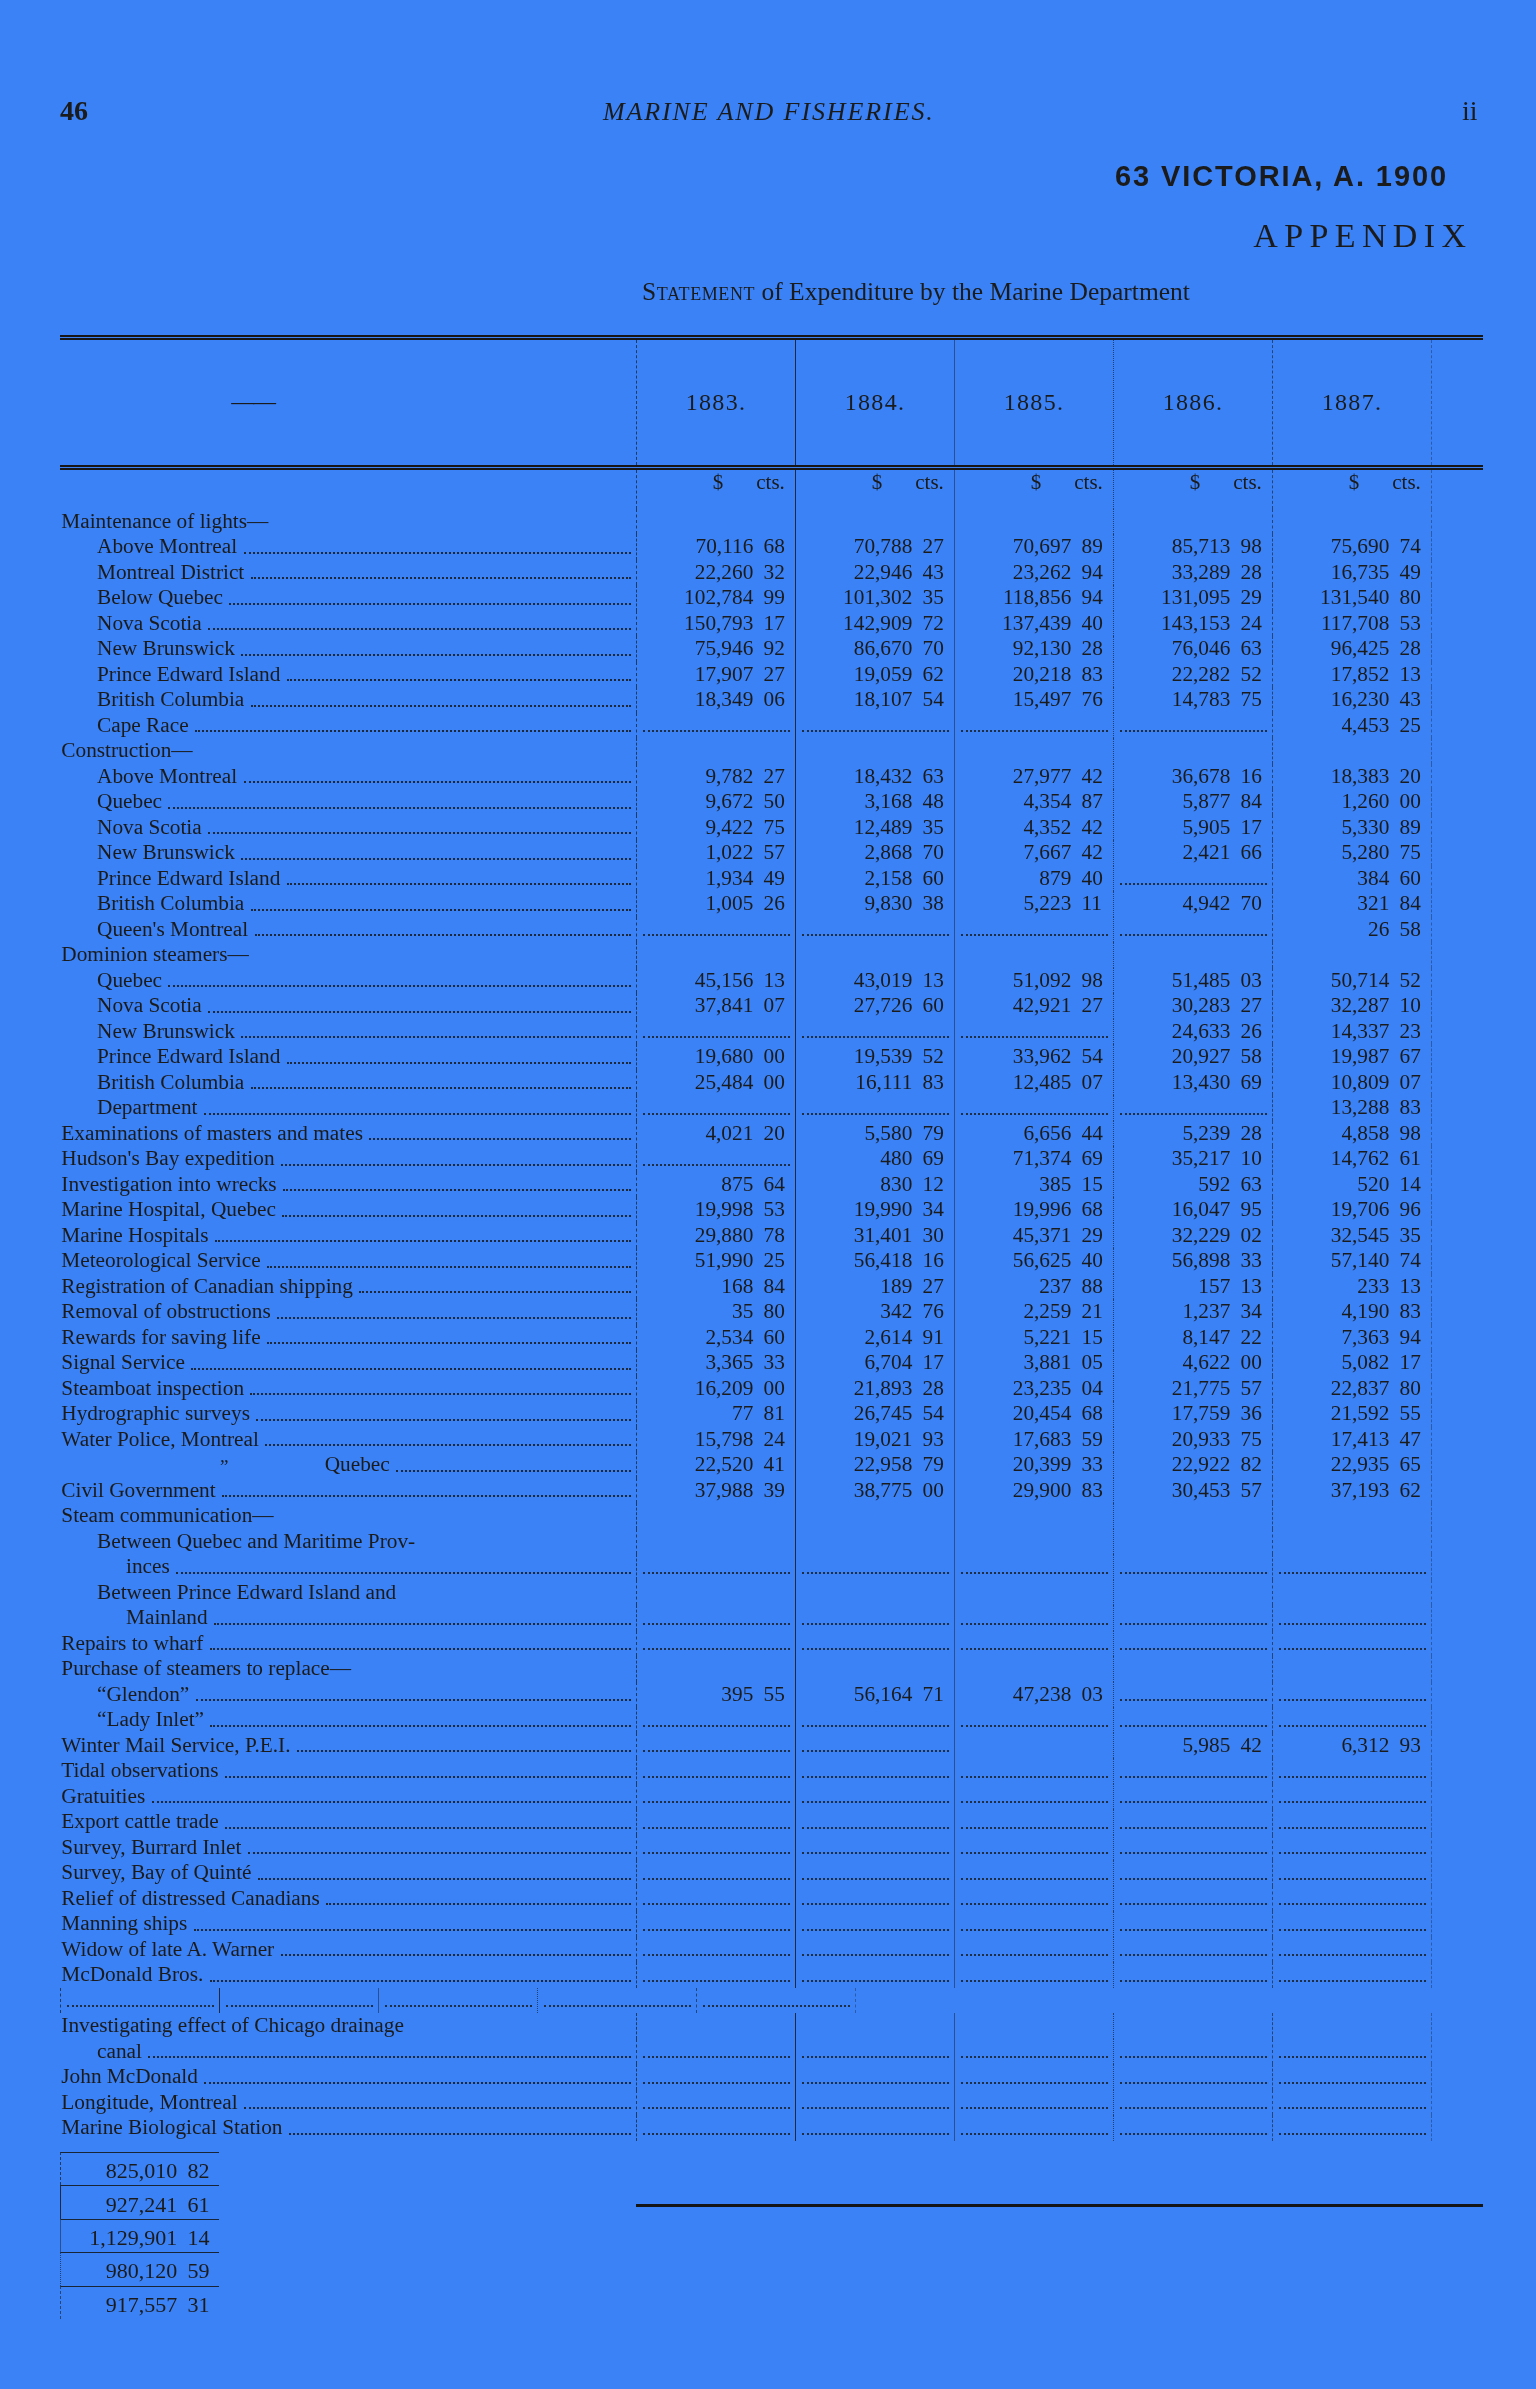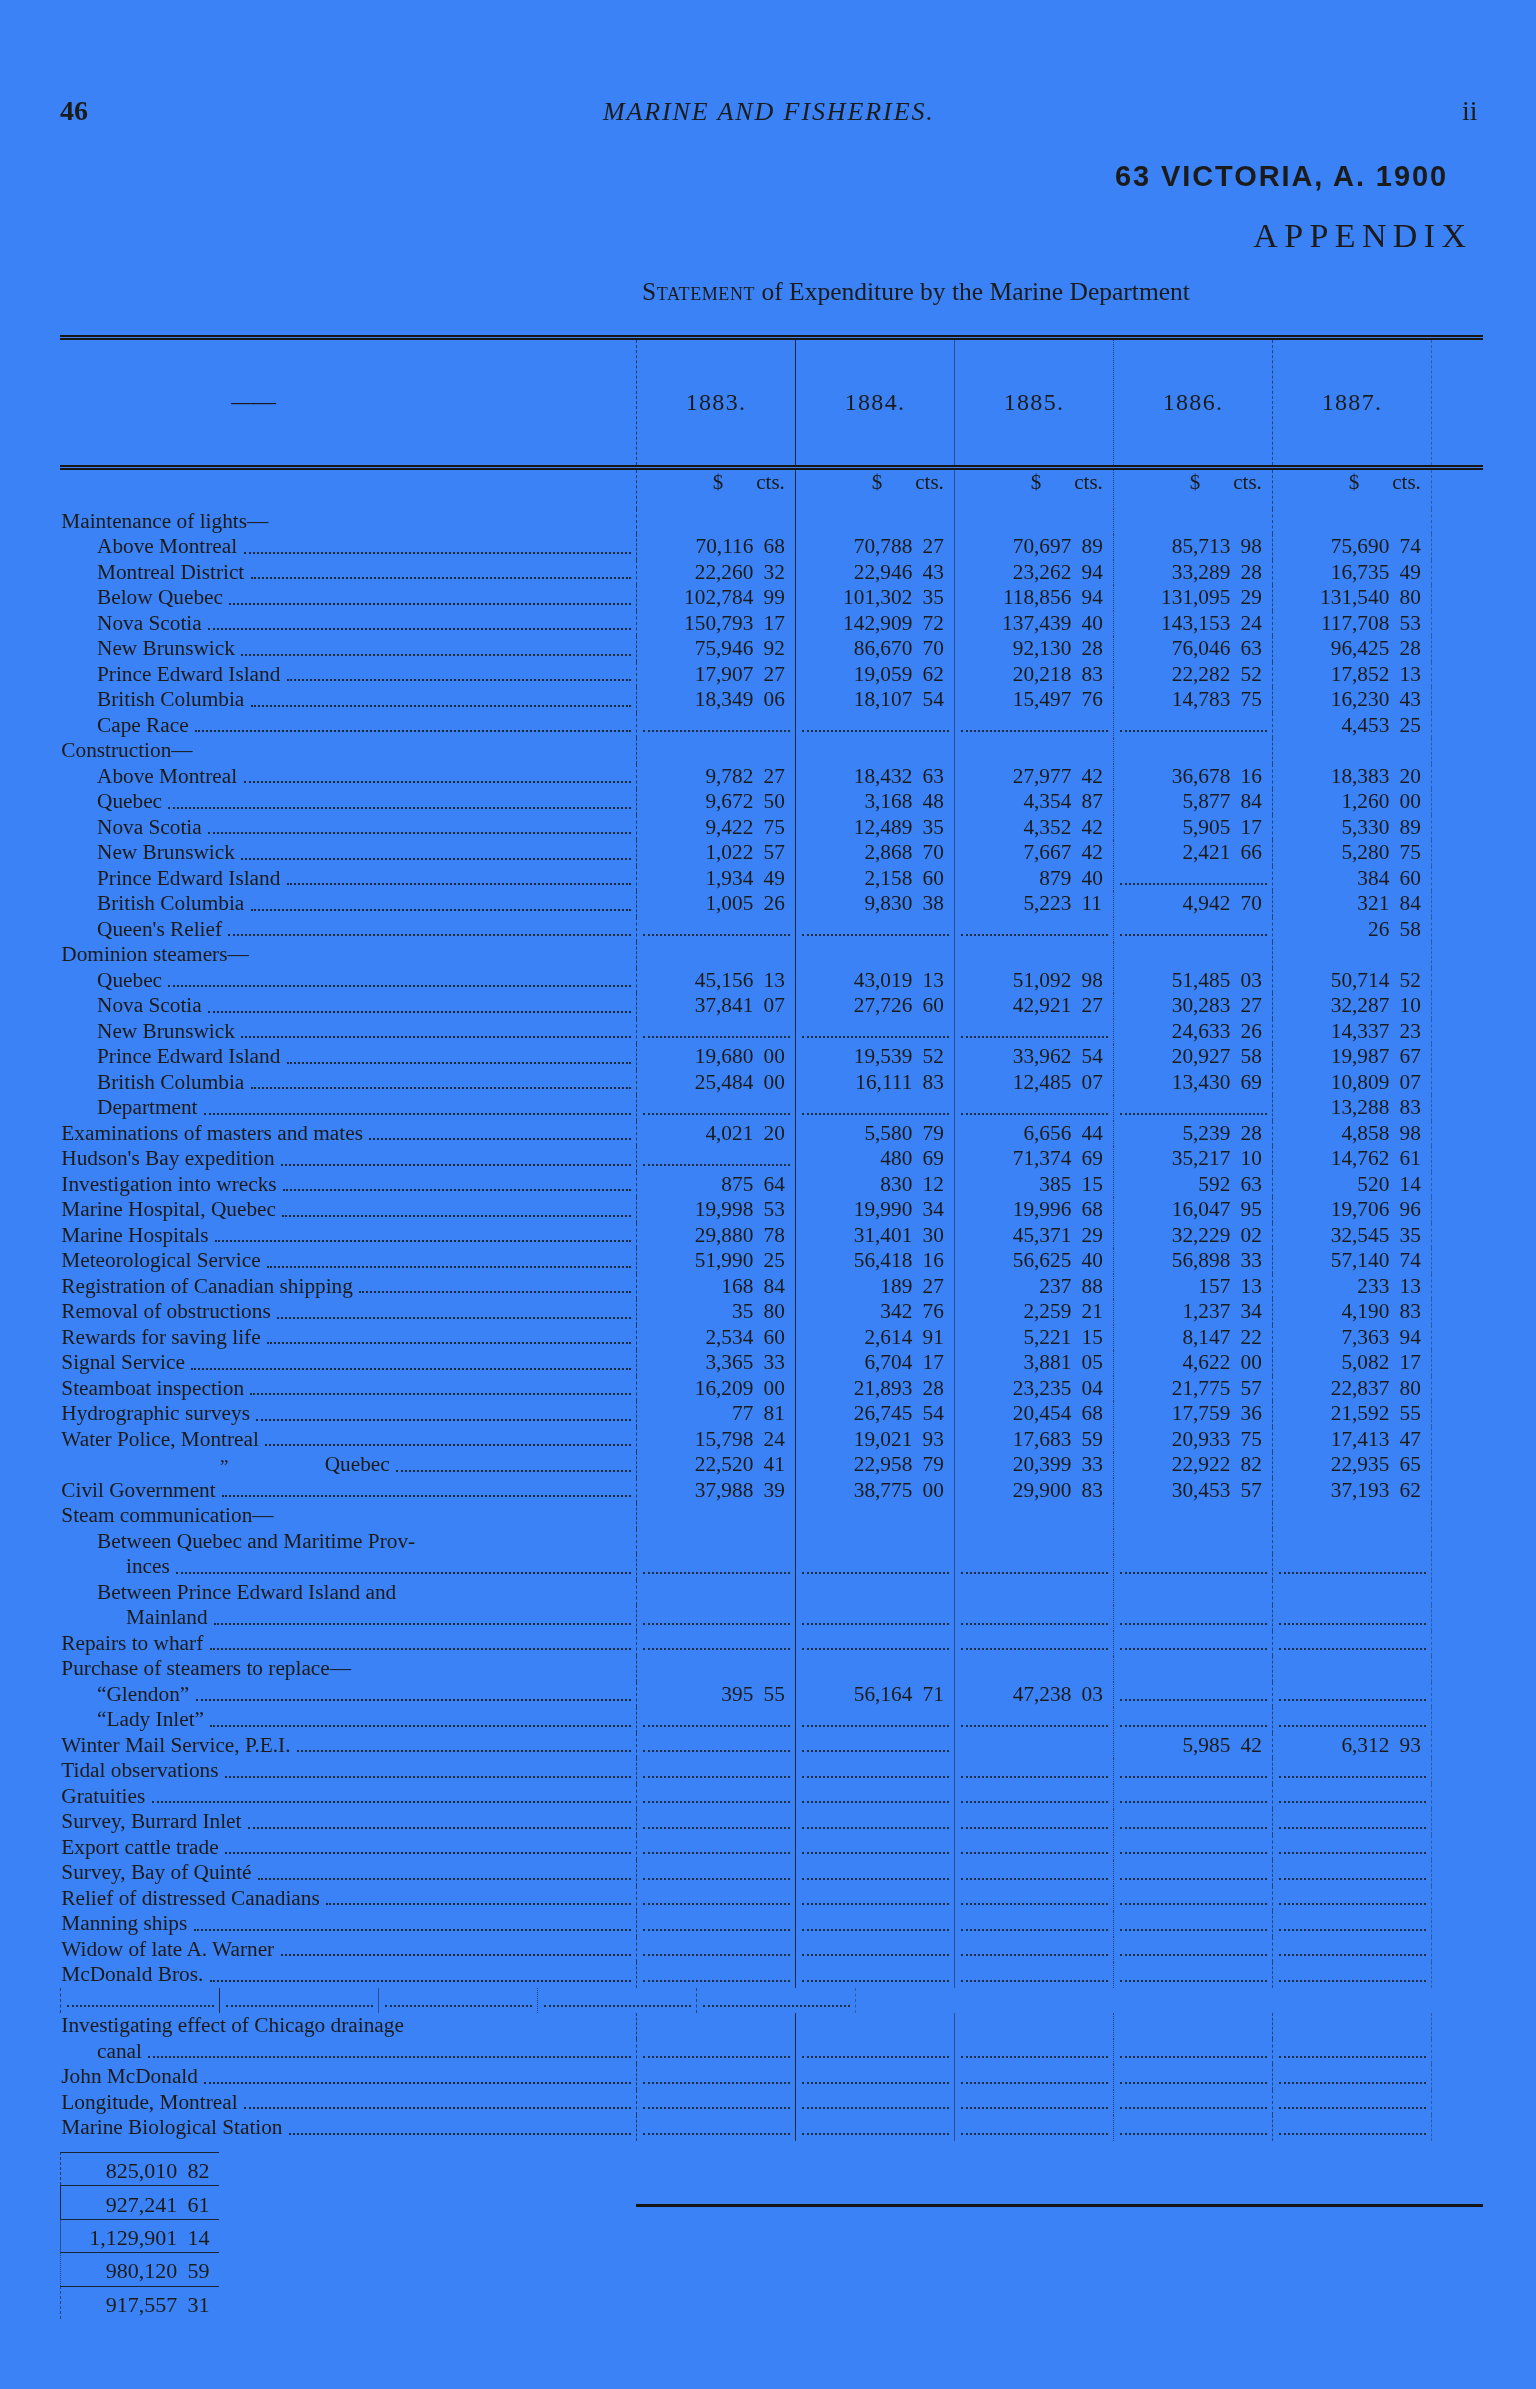--- a/index.html
+++ b/index.html
@@ -519,21 +519,21 @@
             <span class="cts">70</span>
           </div>
           <div class="vcell c4 money">
             <span class="dol">321</span>
             <span class="cts">84</span>
           </div>
           <div class="sp"></div>
         </div>
         <div class="row brow item">
           <div class="lcell">
-            <span class="ltext ind1">Queen's Relief</span>
+            <span class="ltext ind1">Queen's Montreal</span>
             <span class="leader"></span>
           </div>
           <div class="vcell c0">
             <span class="dotfill"></span>
           </div>
           <div class="vcell c1">
             <span class="dotfill"></span>
           </div>
           <div class="vcell c2">
             <span class="dotfill"></span>
@@ -1336,43 +1336,43 @@
           <div class="vcell c3">
             <span class="dotfill"></span>
           </div>
           <div class="vcell c4">
             <span class="dotfill"></span>
           </div>
           <div class="sp"></div>
         </div>
         <div class="row brow item">
           <div class="lcell">
+            <span class="ltext ind0">Export cattle trade</span>
+            <span class="leader"></span>
+          </div>
+          <div class="vcell c0">
+            <span class="dotfill"></span>
+          </div>
+          <div class="vcell c1">
+            <span class="dotfill"></span>
+          </div>
+          <div class="vcell c2">
+            <span class="dotfill"></span>
+          </div>
+          <div class="vcell c3">
+            <span class="dotfill"></span>
+          </div>
+          <div class="vcell c4">
+            <span class="dotfill"></span>
+          </div>
+          <div class="sp"></div>
+        </div>
+        <div class="row brow item">
+          <div class="lcell">
             <span class="ltext ind0">Survey, Burrard Inlet</span>
-            <span class="leader"></span>
-          </div>
-          <div class="vcell c0">
-            <span class="dotfill"></span>
-          </div>
-          <div class="vcell c1">
-            <span class="dotfill"></span>
-          </div>
-          <div class="vcell c2">
-            <span class="dotfill"></span>
-          </div>
-          <div class="vcell c3">
-            <span class="dotfill"></span>
-          </div>
-          <div class="vcell c4">
-            <span class="dotfill"></span>
-          </div>
-          <div class="sp"></div>
-        </div>
-        <div class="row brow item">
-          <div class="lcell">
-            <span class="ltext ind0">Export cattle trade</span>
             <span class="leader"></span>
           </div>
           <div class="vcell c0">
             <span class="dotfill"></span>
           </div>
           <div class="vcell c1">
             <span class="dotfill"></span>
           </div>
           <div class="vcell c2">
             <span class="dotfill"></span>

